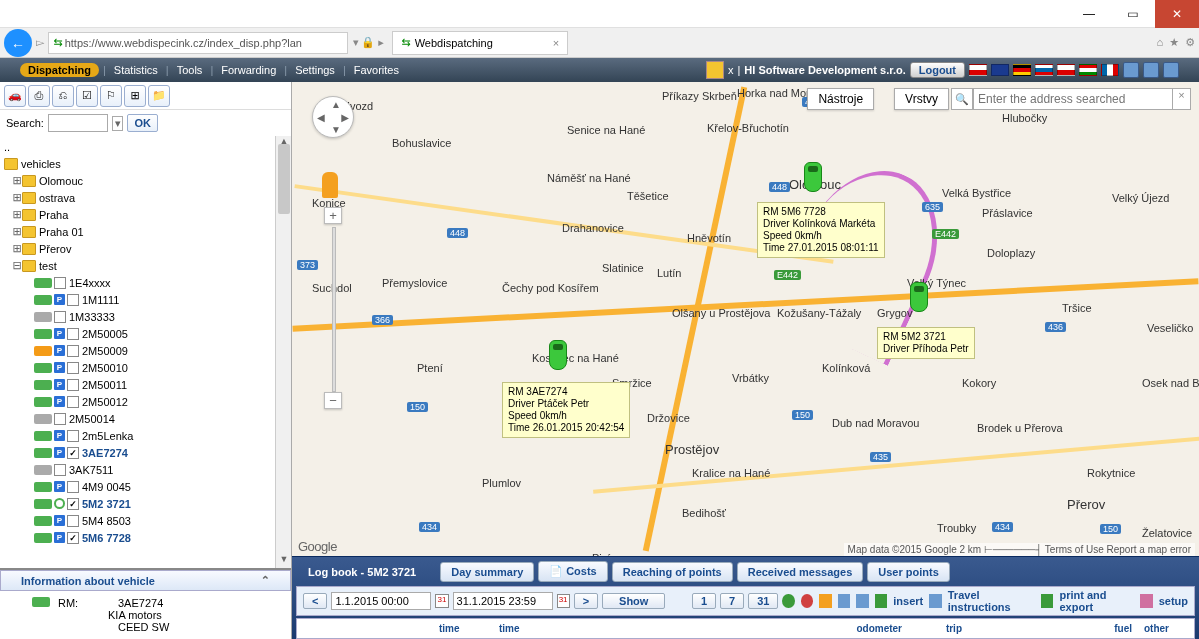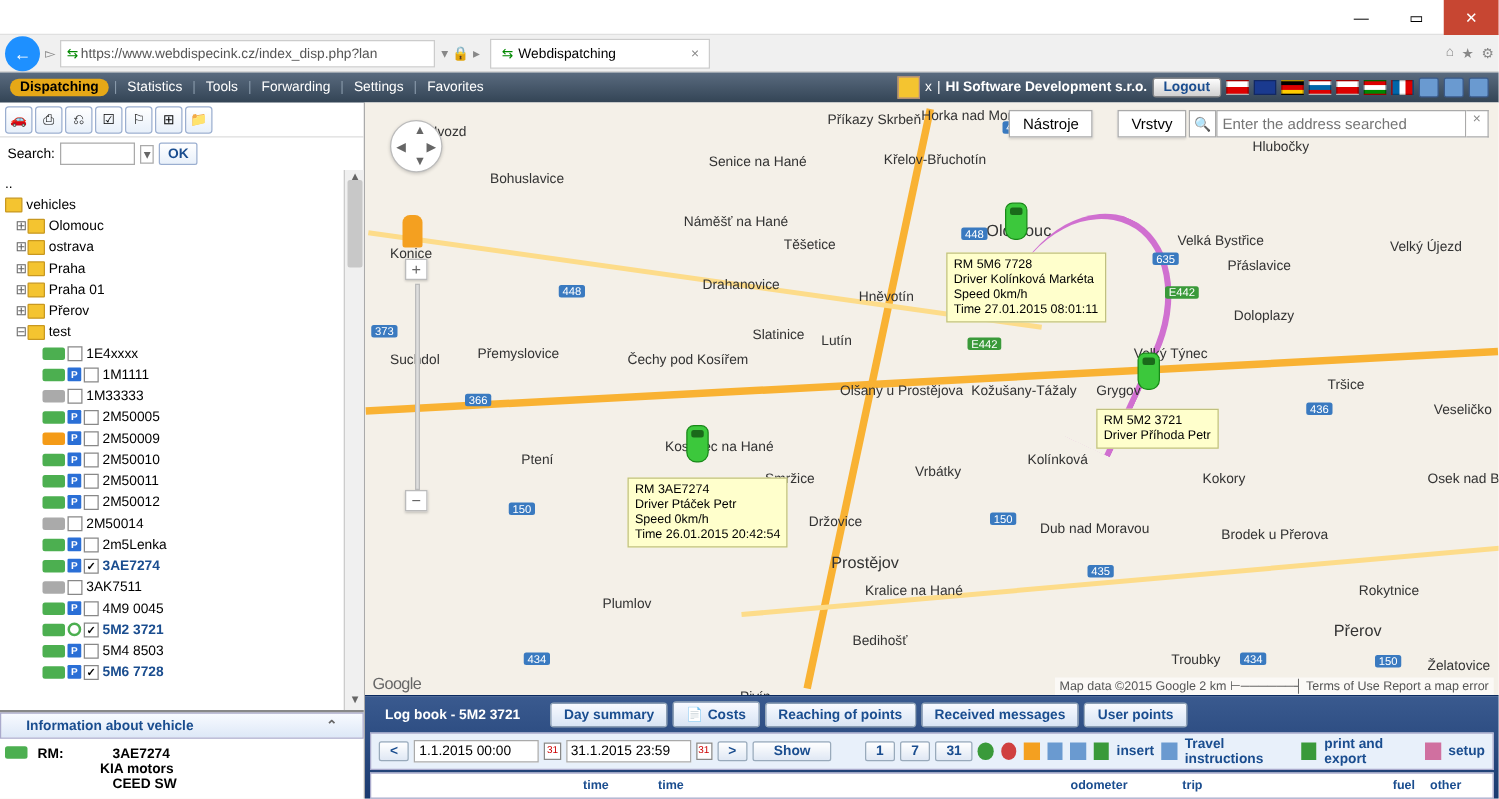--- a/index.html
+++ b/index.html
@@ -13,21 +13,21 @@
 
 .browser-bar { height: 30px; background: #f0f0f0; display: flex; align-items: center; padding: 0 4px; border-bottom: 1px solid #ccc; }
 .back-btn { width: 28px; height: 28px; border-radius: 50%; background: #1e90ff; color: #fff; display: flex; align-items: center; justify-content: center; font-size: 14px; margin-right: 4px; }
 .url-box { flex: 0 0 300px; height: 22px; border: 1px solid #ccc; background: #fff; display: flex; align-items: center; padding: 0 4px; font-size: 11px; color: #555; }
 .lock-area { width: 40px; display: flex; justify-content: center; color: #888; }
 .tab { height: 24px; border: 1px solid #ccc; background: #fff; display: flex; align-items: center; padding: 0 8px; font-size: 11px; margin-left: 4px; }
 .tab-close { margin-left: 60px; color: #888; }
 .browser-icons { margin-left: auto; display: flex; gap: 6px; color: #888; }
 
 
-.app-bar { height: 24px; background: linear-gradient(#5a6b7f, #334455); display: flex; align-items: center; padding: 0 8px; color: #fff; font-size: 11px; }
+.app-bar { height: 24px; background: linear-gradient(#5a6b7f, #334455); display: flex; align-items: center; padding: 0 20px; color: #fff; font-size: 11px; }
 .app-bar .pill { background: #e6a817; color: #000; border-radius: 8px; padding: 1px 8px; font-weight: bold; margin-right: 4px; }
 .app-bar .menu-item { padding: 0 8px; cursor: pointer; }
 .app-bar .menu-sep { color: #8899aa; }
 .app-bar .right { margin-left: auto; display: flex; align-items: center; gap: 4px; }
 .logout-btn { background: linear-gradient(#fefefe, #d0d0d0); border: 1px solid #888; border-radius: 3px; padding: 1px 8px; color: #1a4d8f; font-weight: bold; }
 .flag { width: 18px; height: 12px; display: inline-block; border: 1px solid rgba(0,0,0,0.3); }
 .icon-btn-sm { width: 16px; height: 16px; border: 1px solid #3a5a8a; background: #6a9ad0; border-radius: 2px; }
 
 
 .main { display: flex; height: calc(639px - 28px - 30px - 24px); }
@@ -57,21 +57,21 @@
 .car-orange { background: #f49b17; }
 .p-ic { width: 11px; height: 11px; background: #2a6fd6; color: #fff; font-size: 8px; font-weight: bold; display: flex; align-items: center; justify-content: center; margin-right: 2px; border-radius: 1px; }
 .g-ic { width: 11px; height: 11px; border: 2px solid #4caf50; border-radius: 50%; margin-right: 2px; }
 .chk { width: 12px; height: 12px; border: 1px solid #888; margin-right: 3px; display: flex; align-items: center; justify-content: center; font-size: 9px; }
 .checked::before { content: "✓"; color: #000; font-weight: bold; }
 .bold-blue { font-weight: bold; color: #1a4d8f; }
 
 
 .info-panel { border-top: 2px solid #888; }
 .info-header { background: linear-gradient(#f8faff, #dde8f7); border: 1px solid #aac; padding: 3px 20px; font-weight: bold; color: #1a4d8f; display: flex; justify-content: space-between; align-items: center; }
-.info-body { padding: 6px 4px; font-size: 11px; font-weight: bold; }
+.info-body { padding: 6px 32px; font-size: 11px; }
 .info-line { display: flex; }
 .info-label { width: 60px; }
 
 
 .map { flex: 1; background: #f4f0e8; position: relative; overflow: hidden; }
 .map-road-major { position: absolute; background: #f9b233; }
 .map-road-minor { position: absolute; background: #fddc8a; }
 .map-label { position: absolute; font-size: 11px; color: #333; white-space: nowrap; }
 .route-shield { position: absolute; font-size: 9px; color: #fff; background: #3a7ac0; padding: 0 3px; border-radius: 2px; }
 .route-shield.green { background: #3a9a3a; }
@@ -99,21 +99,21 @@
 .tabs-row { display: flex; align-items: center; padding: 4px 6px; gap: 4px; }
 .tab-btn { background: linear-gradient(#f8faff, #d8e4f4); border: 1px solid #9ab; border-radius: 3px; padding: 3px 10px; font-size: 11px; color: #1a4d8f; font-weight: bold; cursor: pointer; }
 .tab-btn.active-label { background: none; border: none; color: #fff; font-weight: bold; padding-right: 20px; }
 .controls-row { display: flex; align-items: center; padding: 2px 6px; gap: 4px; background: #e8f0fa; border: 1px solid #aac; margin: 0 4px; }
 .ctrl-btn { background: linear-gradient(#fff, #e0e8f4); border: 1px solid #9ab; border-radius: 2px; padding: 1px 8px; font-size: 11px; color: #1a4d8f; font-weight: bold; }
 .date-input { height: 18px; border: 1px solid #aaa; padding: 0 3px; font-size: 11px; width: 100px; }
 .cal-ic { width: 14px; height: 14px; background: #fff; border: 1px solid #888; font-size: 8px; text-align: center; color: #c00; }
 .controls-row .right-ctrls { margin-left: auto; display: flex; align-items: center; gap: 6px; color: #1a4d8f; font-size: 11px; }
 .mini-ic { width: 14px; height: 14px; display: inline-block; }
 .table-header-row { display: flex; padding: 2px 6px; margin: 2px 4px 0 4px; background: #fff; border: 1px solid #aac; font-size: 10px; font-weight: bold; color: #1a4d8f; }
-.table-header-row > div { padding: 2px 6px; text-align: right; }
+.table-header-row > div { padding: 2px 6px; }
 </style>
 </head>
 <body>
 
 <div class="window-titlebar">
   <div class="win-btn">—</div>
   <div class="win-btn">▭</div>
   <div class="win-btn win-close">✕</div>
 </div>
 

